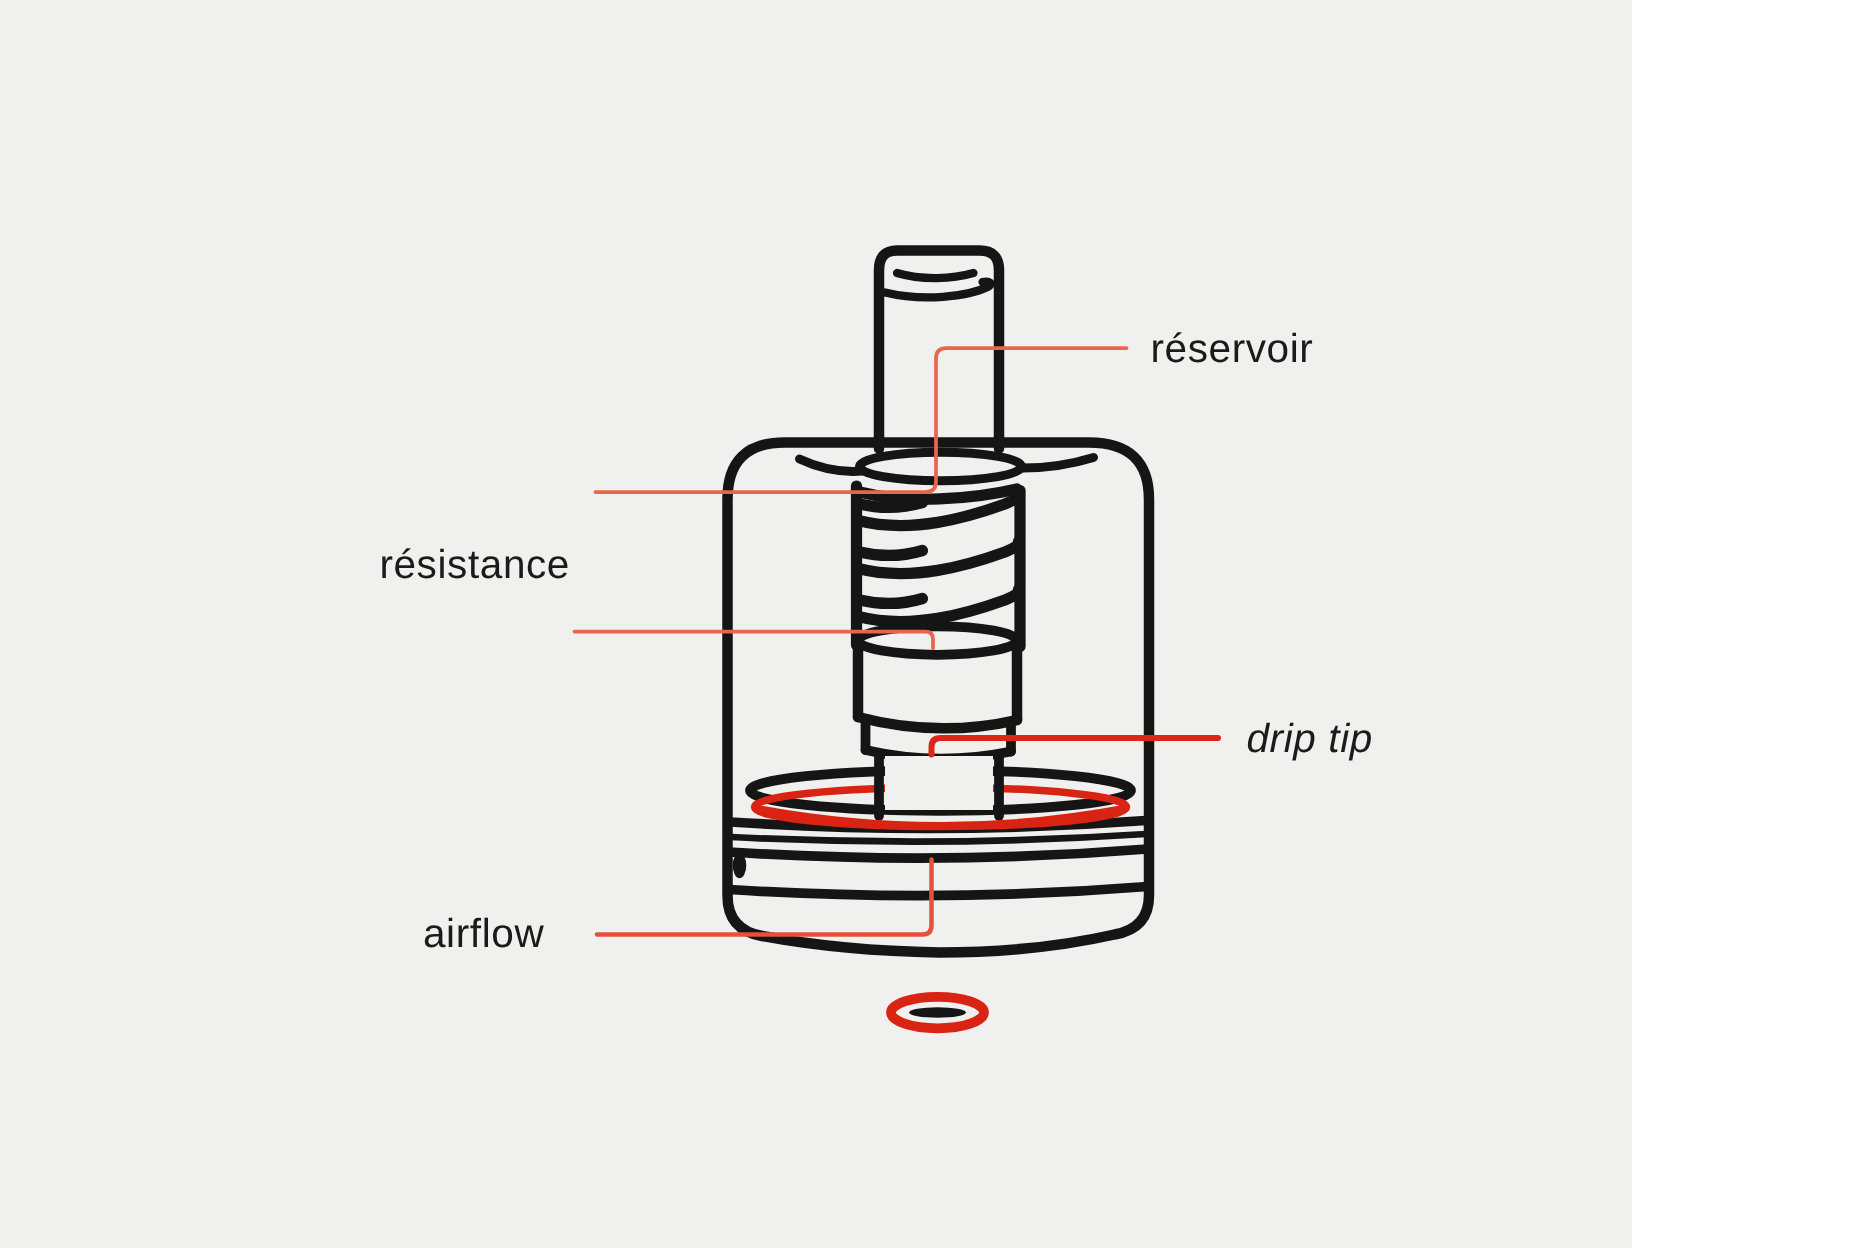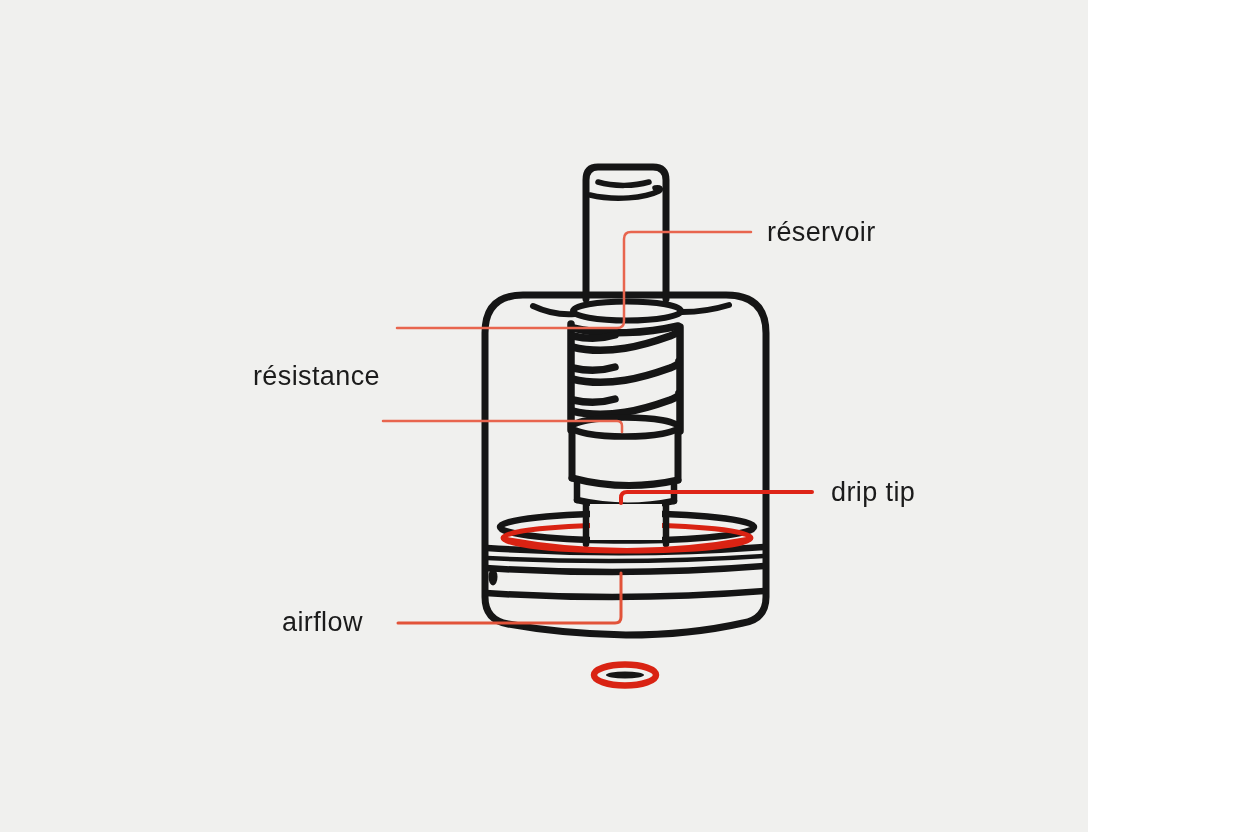--- a/index.html
+++ b/index.html
@@ -95,17 +95,17 @@
     <path stroke="#e8654e" stroke-width="2.5" d="M383,421 L617,421 Q622,421 622,426 L622,432"></path>
     <path stroke="#e25339" stroke-width="3" d="M398,623 L615,623 Q621,623 621,617 L621,573"></path>
     <path stroke="#de2517" stroke-width="4" d="M812,492 L627,492 Q621,492 621,498 L621,503"></path>
   </svg>
 
   <div class="part-label" style="left:767px; top:216px;">réservoir</div>
 
   <div class="part-label align-right" style="left:220px; top:320px; width:160px;margin-top:40px;">résistance</div>
 
 
-  <div class="part-label" style="left:831px; top:476px;">drip tip</div>
+  <div class="part-label" style="left:831px; top:476px;font-style:italic;">drip tip</div>
 
   <div class="part-label" style="left:282px; top:606px;text-align:right;">airflow</div>
 
 </div>
 
 </body></html>

